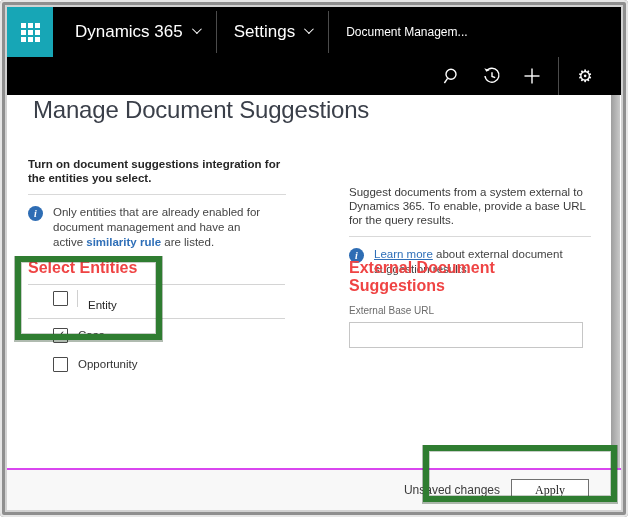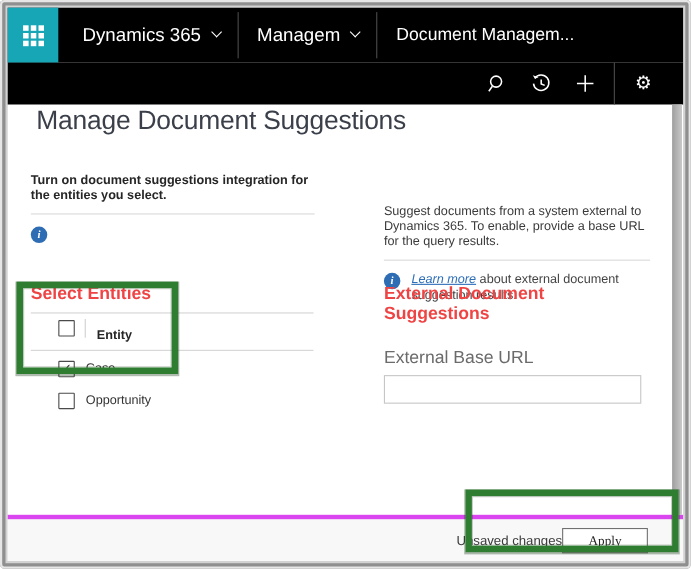--- a/index.html
+++ b/index.html
@@ -35,21 +35,21 @@
   .brand{
     display:flex;align-items:center;gap:9px;margin-left:22px;
     font-size:17px;color:#fff;cursor:pointer;white-space:nowrap;
   }
   .chev{
     width:7px;height:7px;border-right:1.5px solid #fff;border-bottom:1.5px solid #fff;
     transform:rotate(45deg) translateY(-2px);display:inline-block;margin-top:-3px;
   }
   .nav-divider{width:1px;background:#4b4b4b;margin:4px 17px;}
   .area{display:flex;align-items:center;gap:9px;font-size:17px;cursor:pointer;white-space:nowrap;}
-  .breadcrumb{display:flex;align-items:center;font-size:16px;color:#fff;white-space:nowrap;}
+  .breadcrumb{display:flex;align-items:center;font-size:12px;color:#fff;white-space:nowrap;}
   .navbar2{
     position:absolute;left:7px;top:57px;right:7px;height:38px;
     background:var(--nav-bg,#000);display:flex;align-items:center;justify-content:flex-end;
     color:#fff;padding-right:16px;
   }
   .nav-icon{width:40px;height:38px;display:flex;align-items:center;justify-content:center;cursor:pointer;}
   .nav-icon svg{display:block;}
   .navbar2 .vdiv{width:1px;height:38px;background:#4b4b4b;margin:0 6px;}
   .gear-glyph{font-size:17px;line-height:1;color:#fff;font-family:"DejaVu Sans",sans-serif;}
   
@@ -63,47 +63,47 @@
   .intro-reg{font-size:11.5px;color:#3b3b3b;line-height:14px;margin-top:28px;}
   .hline{border:0;border-top:1px solid #d9d9d9;margin:9px 0 0 0;}
   .note{display:flex;gap:10px;margin-top:10px;}
   .info-icon{
     flex:0 0 auto;width:15px;height:15px;border-radius:50%;background:#2e6db4;color:#fff;
     font-size:10px;font-weight:bold;font-family:"Liberation Serif","DejaVu Serif",serif;
     display:flex;align-items:center;justify-content:center;font-style:italic;margin-top:1px;
   }
   .note-text{font-size:11.5px;color:#444;line-height:15px;width:212px;}
   .link-bold{color:var(--link-blue,#2f6fb8);font-weight:bold;text-decoration:none;cursor:pointer;}
-  .link-underline{color:var(--link-blue,#2f6fb8);text-decoration:underline;cursor:pointer;font-style:italic;}
+  .link-underline{color:var(--link-blue,#2f6fb8);text-decoration:underline;cursor:pointer;}
   
   .section-left{position:absolute;left:28px;top:259px;width:257px;}
   .section-right{position:absolute;left:349px;top:259px;width:236px;}
   .section-header{font-size:16px;font-weight:bold;color:#ef4444;}
   .grid-hr{border:0;border-top:1px solid #d4d4d4;margin:7px 0 0 0;}
   .entity-row{display:flex;align-items:center;height:26px;padding-left:25px;}
   .checkbox{
     width:15px;height:15px;border:1px solid #4a4a4a;background:#fff;flex:0 0 auto;
     display:flex;align-items:center;justify-content:center;cursor:pointer;
     font-size:12px;color:#333;line-height:1;border-radius:1px;
   }
   .col-sep{width:1px;height:17px;background:#d0d0d0;margin-left:9px;}
   .entity-row .row-label{margin-left:10px;font-size:11.5px;color:#333;}
-  .entity-row .row-label.hdr{font-weight:bold;color:#262626;margin-top:13px;}
+  .entity-row .row-label.hdr{font-weight:normal;color:#262626;margin-top:13px;}
   .data-row{margin-top:3px;height:26px;}
   .data-row .row-label{}
-  .field-label{font-size:16px;color:#6b6b6b;margin-top:22px;}
+  .field-label{font-size:10px;color:#6b6b6b;margin-top:10px;}
   .url-input{
     margin-top:6px;width:234px;height:26px;border:1px solid #c6c6c6;background:#fff;
     font-size:12px;padding:0 6px;color:#333;outline:none;display:block;
   }
   
   .footer{
     position:absolute;left:7px;right:7px;bottom:7px;height:42px;
-    background:var(--footer-bg,#f8f8f8);border-top:4px solid #d946ef;
-    display:flex;align-items:center;justify-content:flex-end;padding-right:32px;
+    background:var(--footer-bg,#f8f8f8);border-top:2px solid #d946ef;
+    display:flex;align-items:center;justify-content:flex-end;padding-right:32px;gap:11px;
   }
   .unsaved{font-size:12px;color:#3b3b3b;white-space:nowrap;}
   .apply-btn{
     background:#fff;border:1px solid #707070;font-size:12px;color:#262626;
     padding:3px 0;width:78px;text-align:center;cursor:pointer;
     font-family:Liberation Serif, serif;
   }
   
   .scrollbar{
     position:absolute;top:95px;bottom:49px;right:8px;width:9px;
@@ -136,21 +136,21 @@
           <span></span>
           <span></span>
       </div>
     </div>
     <div class="brand">
       <span>Dynamics 365</span>
       <span class="chev"></span>
     </div>
     <div class="nav-divider"></div>
     <div class="area">
-      <span>Managem</span>
+      <span>Settings</span>
       <span class="chev"></span>
     </div>
     <div class="nav-divider"></div>
     <div class="breadcrumb">Document Managem...</div>
   </div>
 
   <div class="navbar2">
     <div class="nav-icon">
       <svg width="18" height="18" viewBox="0 0 18 18" fill="none" stroke="#fff" stroke-width="1.4">
         <circle cx="8" cy="7.2" r="5"></circle>
@@ -176,20 +176,21 @@
     </div>
   </div>
 
   <h1 class="page-title">Manage Document Suggestions</h1>
 
   <div class="col-intro-left">
     <div class="intro-bold">Turn on document suggestions integration for the entities you select.</div>
     <hr class="hline">
     <div class="note">
       <span class="info-icon">i</span>
+      <span class="note-text"><span>Only entities that are already enabled for document management and have an active </span><a class="link-bold">similarity rule</a><span> are listed.</span></span>
     </div>
   </div>
 
   <div class="col-intro-right">
     <div class="intro-reg">Suggest documents from a system external to Dynamics 365. To enable, provide a base URL for the query results.</div>
     <hr class="hline">
     <div class="note">
       <span class="info-icon">i</span>
       <span class="note-text"><a class="link-underline">Learn more</a><span> about external document suggestion results.</span></span>
     </div>

